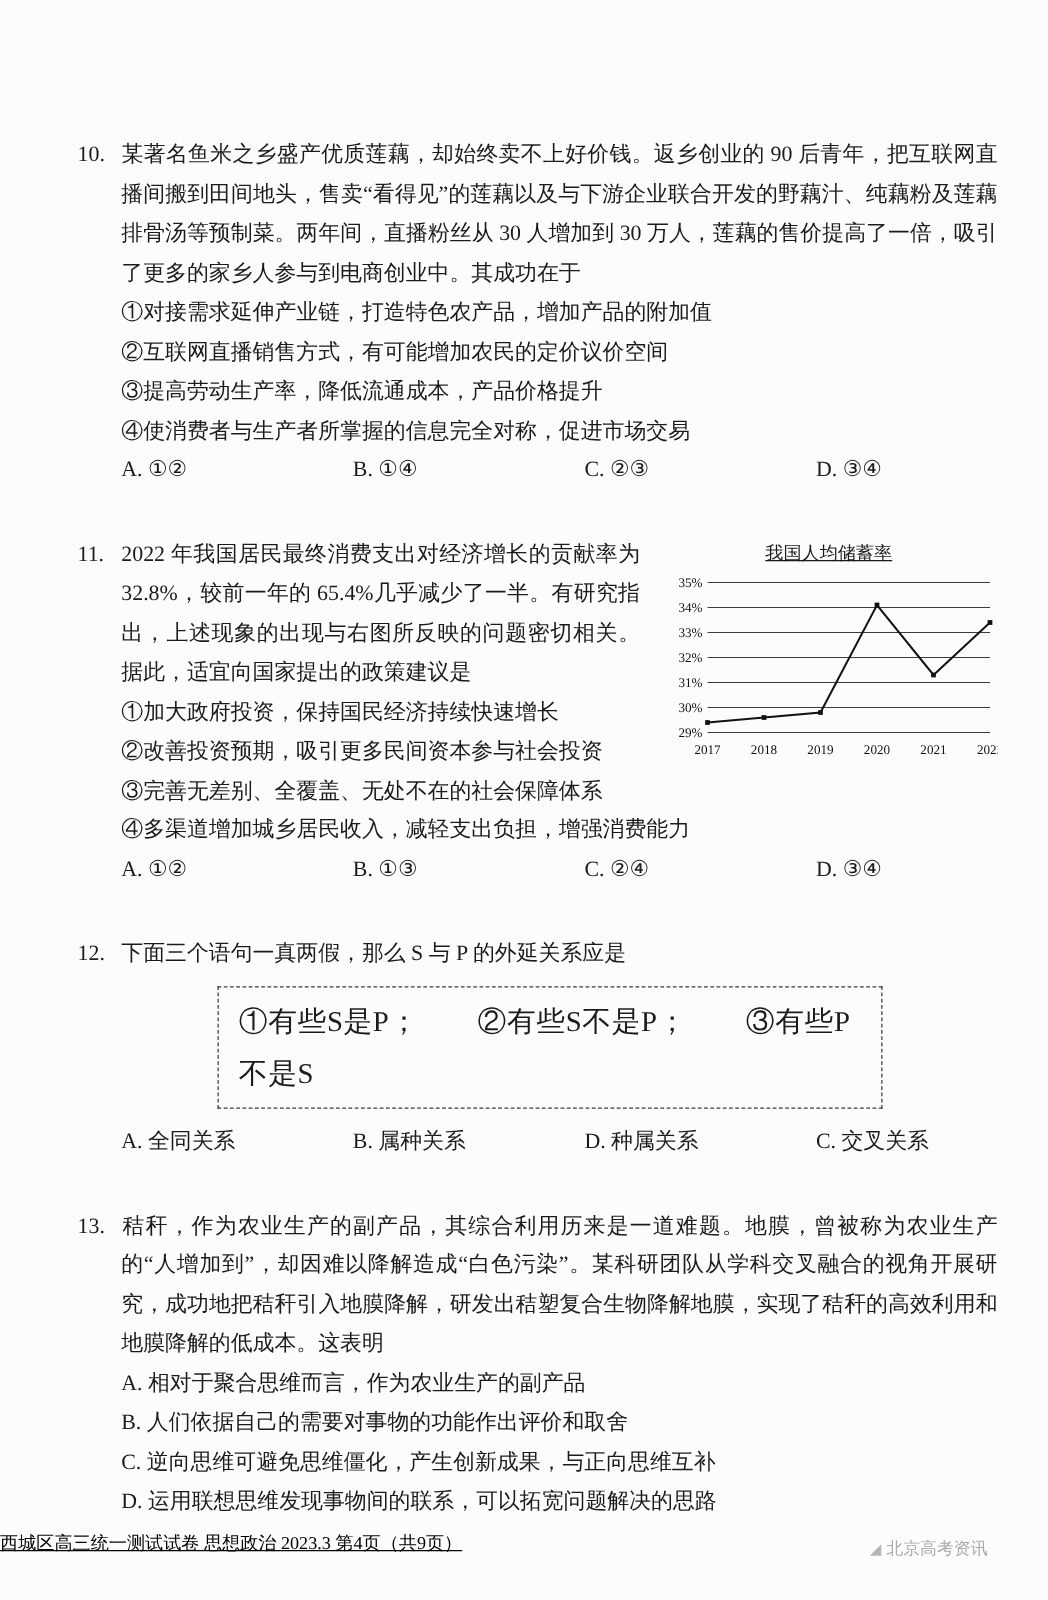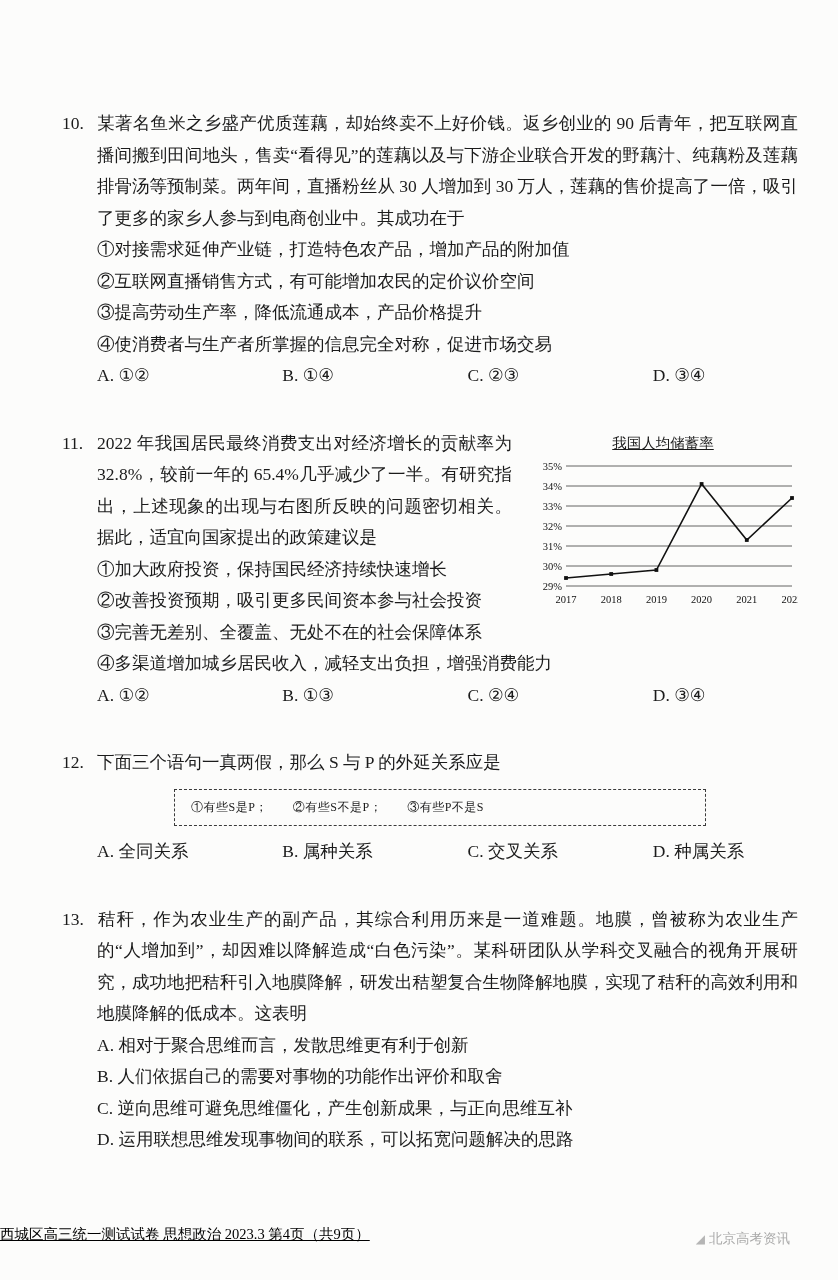--- a/index.html
+++ b/index.html
@@ -19,21 +19,21 @@
   .q-line { padding-left: 35px; }
   .choices { display: flex; padding-left: 35px; clear: both; gap: 40px; }
   .choice { width: 25%; }
   .chart-box { float: right; width: 270px; margin: 2px 0 6px 16px; text-decoration: underline; }
   .chart-title { text-align: center; font-size: 14.5px; margin-bottom: 2px; }
   .chart-box svg { display: block; }
   .logic-box {
     margin: 10px 92px 10px 112px;
     border: 1.5px dashed #3a3a3a;
     padding: 7px 16px;
-    font-size: 12px;
+    font-size: 23px;
     letter-spacing: 0.5px;
   }
   .page-footer {
     position: absolute; bottom: 36px; left: 0; width: 100%;
     text-align: left; font-size: 14.5px; color: #000000; text-decoration: underline;
   }
   .watermark {
     position: absolute; bottom: 32px; right: 48px;
     color: #a9a9a9; font-size: 13.5px;
     display: flex; align-items: center; gap: 4px;
@@ -105,28 +105,28 @@
       <span class="choice">D. ③④</span>
     </div>
   </section>
 
   <section class="question">
     <p class="q-stem"><span class="q-num">12.</span><span>下面三个语句一真两假，那么 S 与 P 的外延关系应是</span></p>
     <div class="logic-box">①有些S是P；　　②有些S不是P；　　③有些P不是S</div>
     <div class="choices">
       <span class="choice">A. 全同关系</span>
       <span class="choice">B. 属种关系</span>
+      <span class="choice">D. 种属关系</span>
       <span class="choice">C. 交叉关系</span>
-      <span class="choice">D. 种属关系</span>
     </div>
   </section>
 
   <section class="question">
     <p class="q-stem"><span class="q-num">13.</span><span>秸秆，作为农业生产的副产品，其综合利用历来是一道难题。地膜，曾被称为农业生产的“人增加到”，却因难以降解造成“白色污染”。某科研团队从学科交叉融合的视角开展研究，成功地把秸秆引入地膜降解，研发出秸塑复合生物降解地膜，实现了秸秆的高效利用和地膜降解的低成本。这表明</span></p>
-    <p class="q-line">A. 相对于聚合思维而言，发散思维更有利于创新</p>
+    <p class="q-line">A. 相对于聚合思维而言，作为农业生产的副产品</p>
     <p class="q-line">B. 人们依据自己的需要对事物的功能作出评价和取舍</p>
     <p class="q-line">C. 逆向思维可避免思维僵化，产生创新成果，与正向思维互补</p>
     <p class="q-line">D. 运用联想思维发现事物间的联系，可以拓宽问题解决的思路</p>
   </section>
 
 </div>
 
 <footer class="page-footer">
   <span>西城区高三统一测试试卷  思想政治 2023.3  第4页（共9页）</span>
 </footer>

